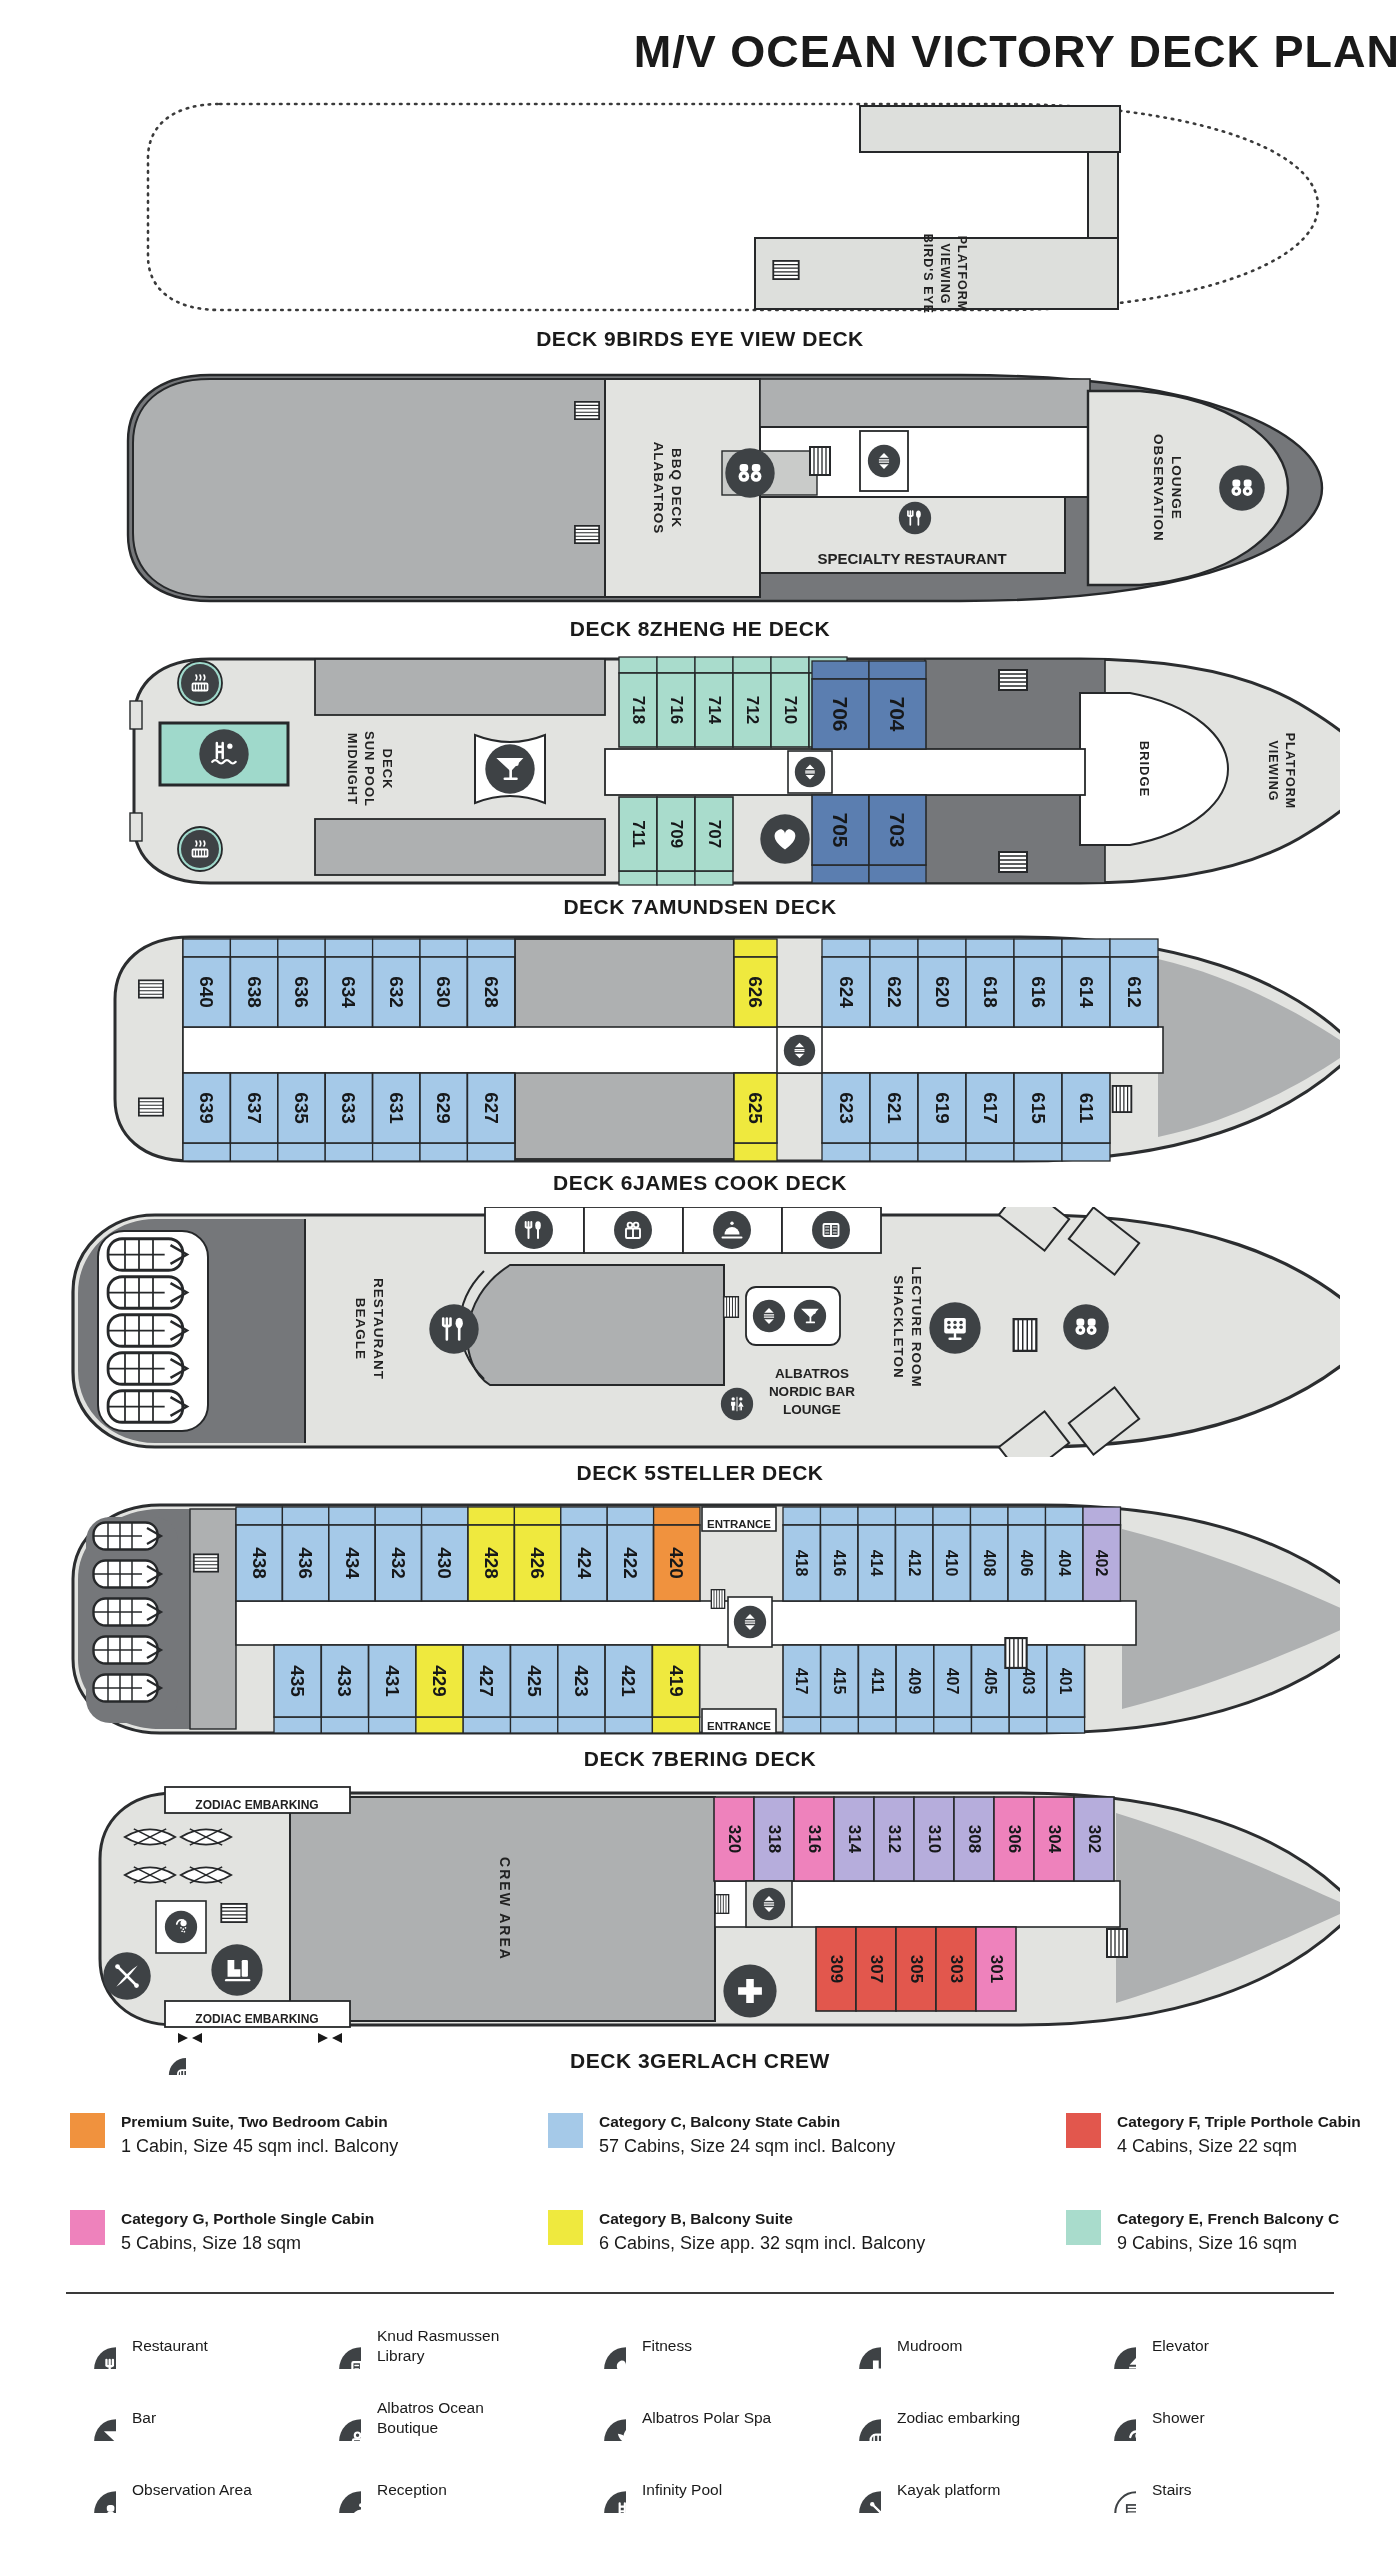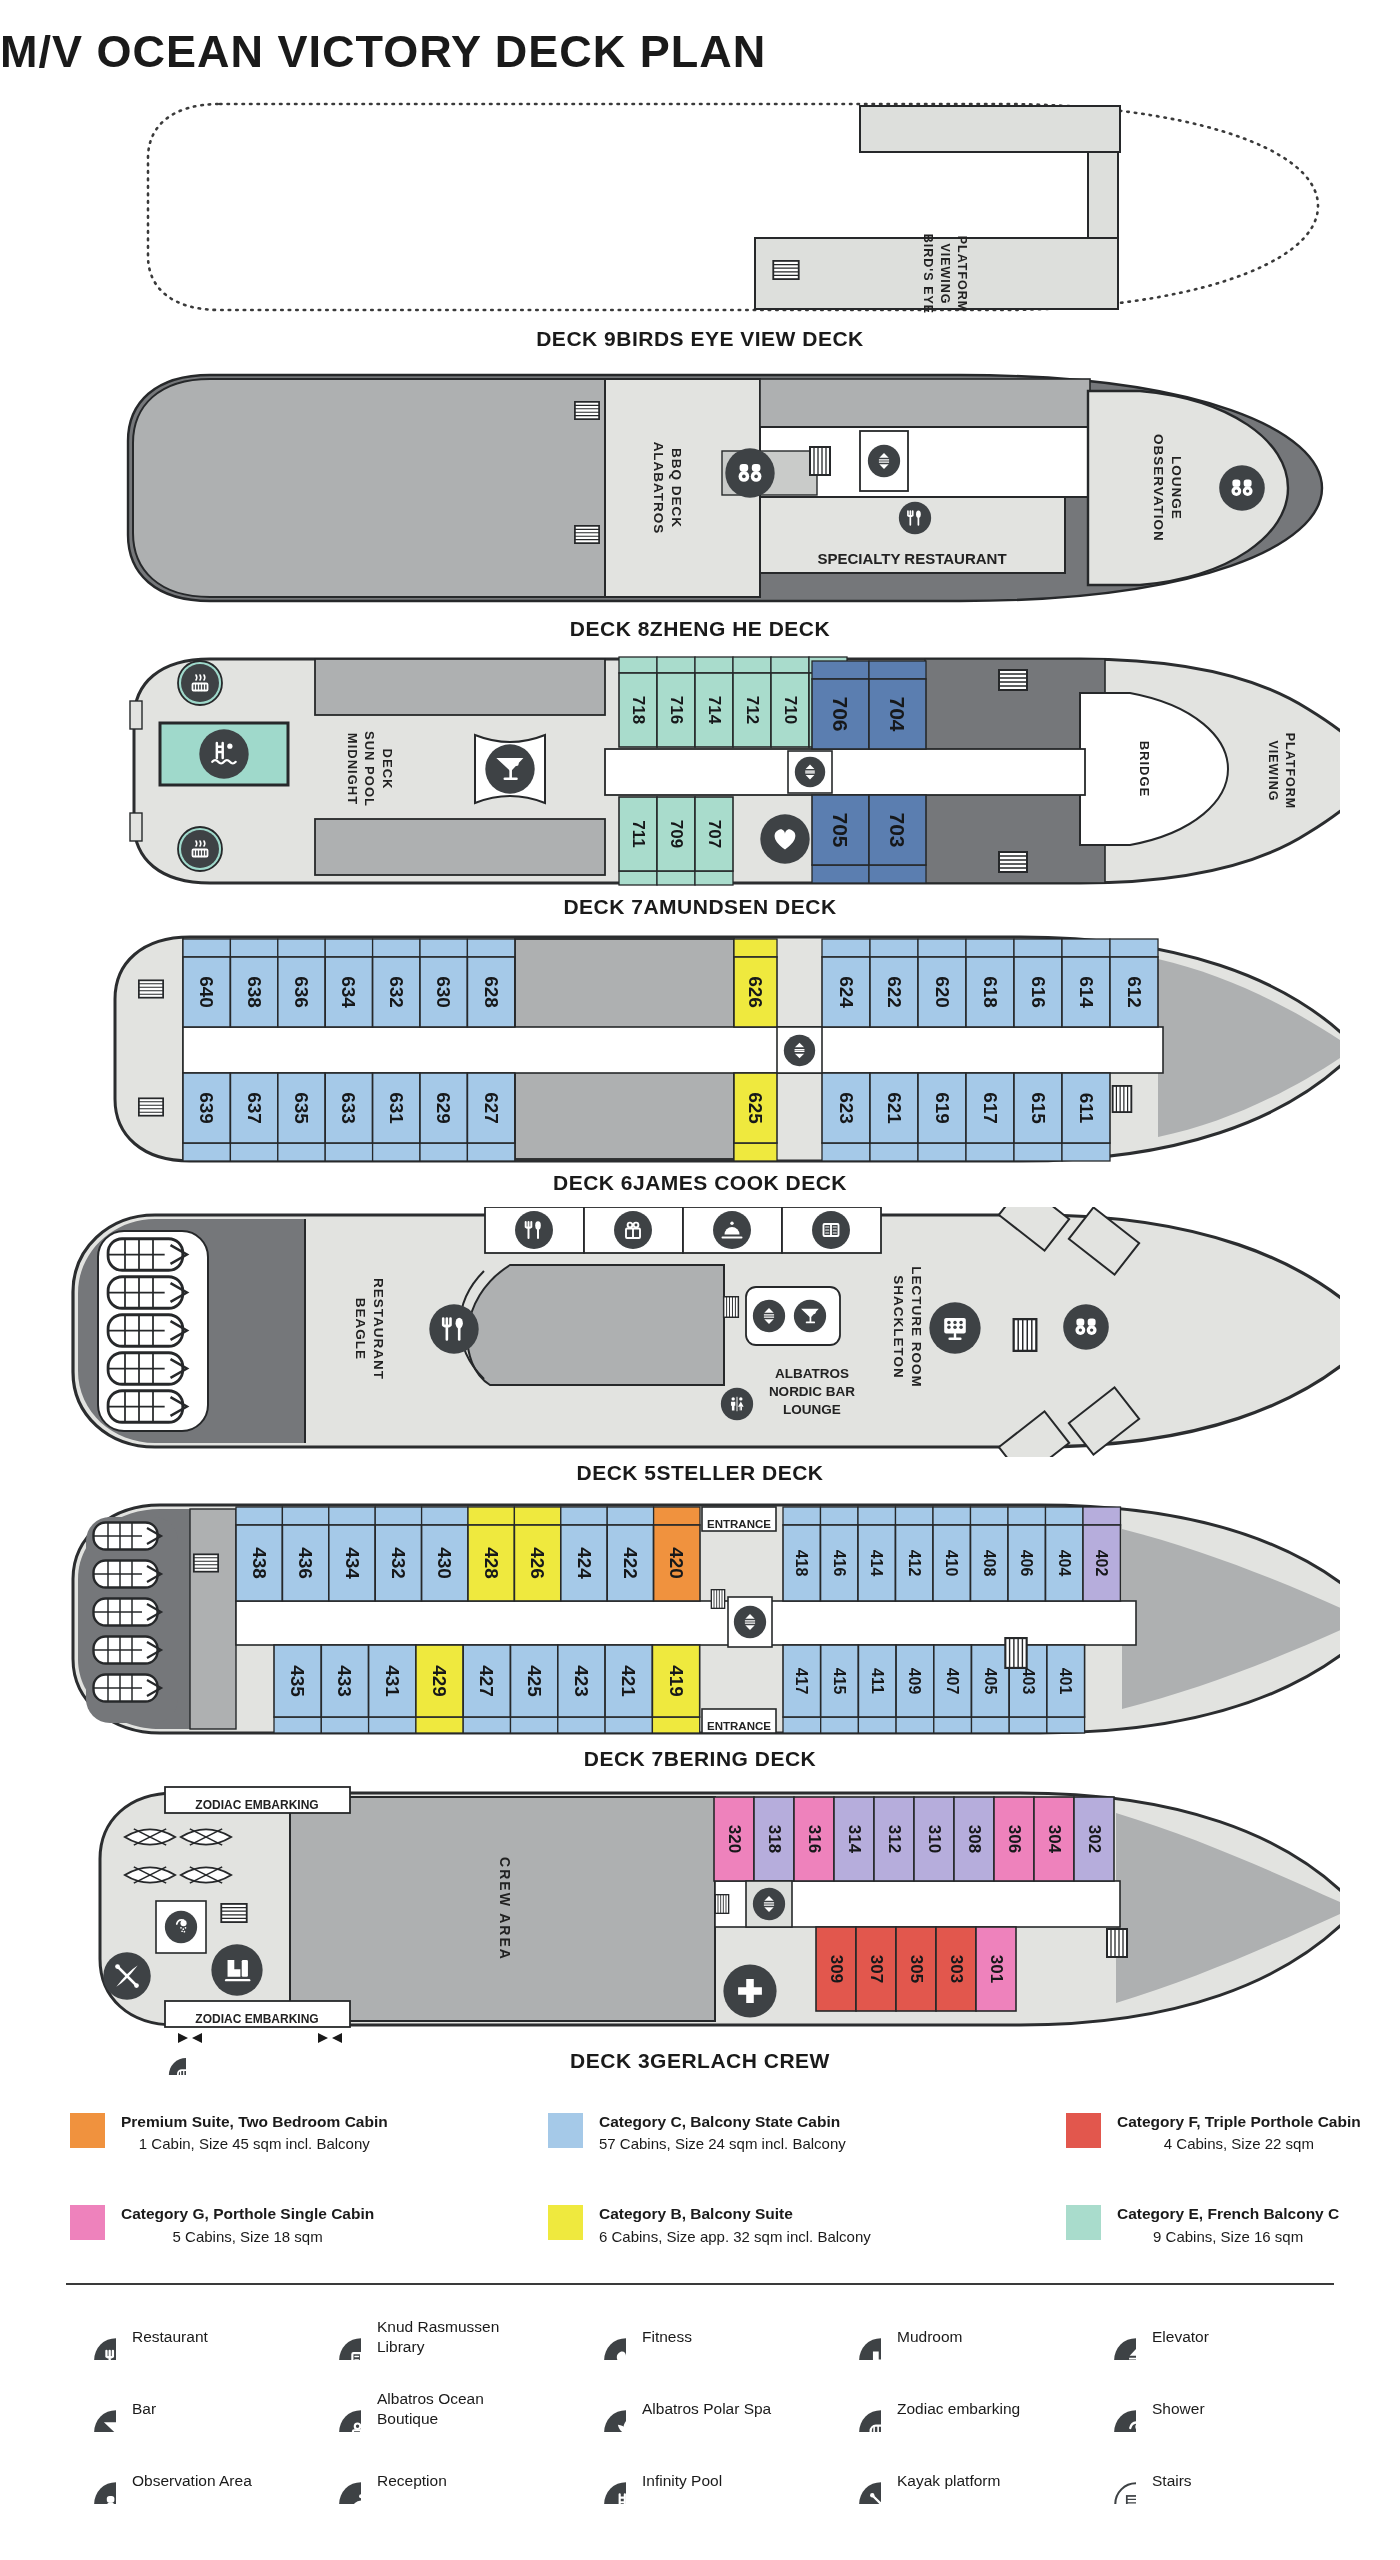--- a/index.html
+++ b/index.html
@@ -1,27 +1,27 @@
 <!DOCTYPE html>
 <html><head>
 <meta charset="utf-8">
 <style>
   html,body{margin:0;padding:0;background:#fff;color:#1a1a1a;font-family:"Liberation Sans",sans-serif;}
   body{width:1400px;}
   .page{padding:14px 0 40px;}
-  .title{text-align:left;font-size:45px;font-weight:700;letter-spacing:1px;margin:12px 0 10px;}
+  .title{text-align:right;font-size:45px;font-weight:700;letter-spacing:1px;margin:12px 0 10px;}
   .deck-block{position:relative;width:1280px;margin:0 auto;}
   .deck-label{position:relative;display:flex;justify-content:center;font-size:21px;font-weight:700;letter-spacing:.5px;margin:0 0 12px;}
   .deck-label .zod-badge{position:absolute;left:150px;top:-10px;}
   svg text{font-family:"Liberation Sans",sans-serif;}
   .legend{display:grid;grid-template-columns:430px 470px 360px;column-gap:20px;row-gap:26px;padding:26px 70px 10px;gap:48px;}
   .legend-item{display:flex;align-items:flex-start;}
   .legend-swatch{width:35px;height:35px;margin-right:16px;flex:0 0 auto;margin-top:2px;}
   .legend-name{font-weight:700;font-size:15.5px;line-height:1.45;}
-  .legend-desc{font-size:15px;line-height:1.45;text-align:center;}
+  .legend-desc{font-size:18px;line-height:1.45;}
   .divider{border:none;border-top:2px solid #3a3a3a;margin:26px 66px 24px;}
   .icon-legend{display:grid;grid-template-columns:235px 255px 245px 245px 190px;row-gap:24px;column-gap:10px;padding:4px 70px;}
   .icon-item{display:flex;align-items:center;min-height:48px;}
   .icon-item svg{flex:0 0 auto;margin-right:16px;}
   .icon-item .icon-label{font-size:15.5px;line-height:1.3;}
 </style>
 </head>
 <body>
 
 <svg width="0" height="0" style="position:absolute">

